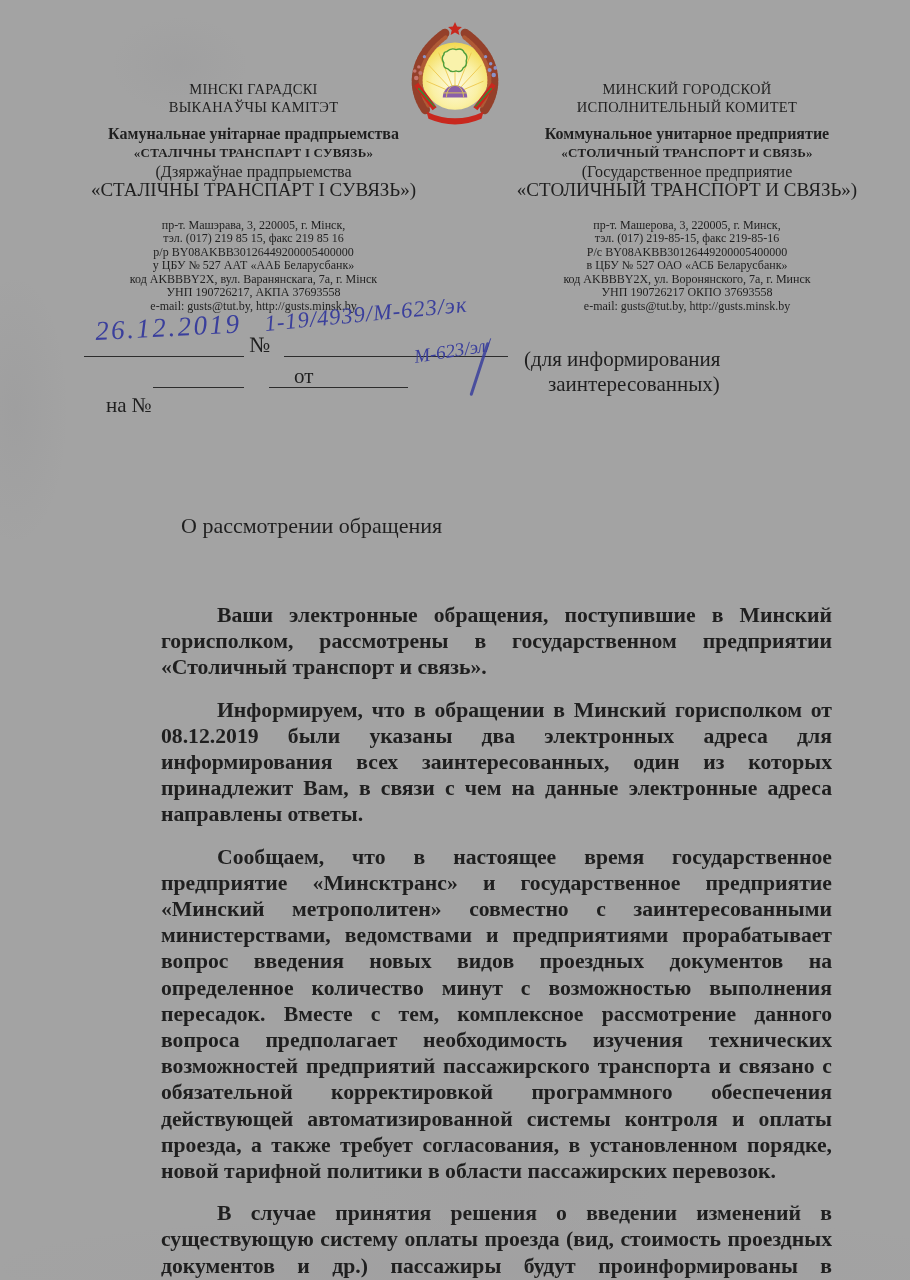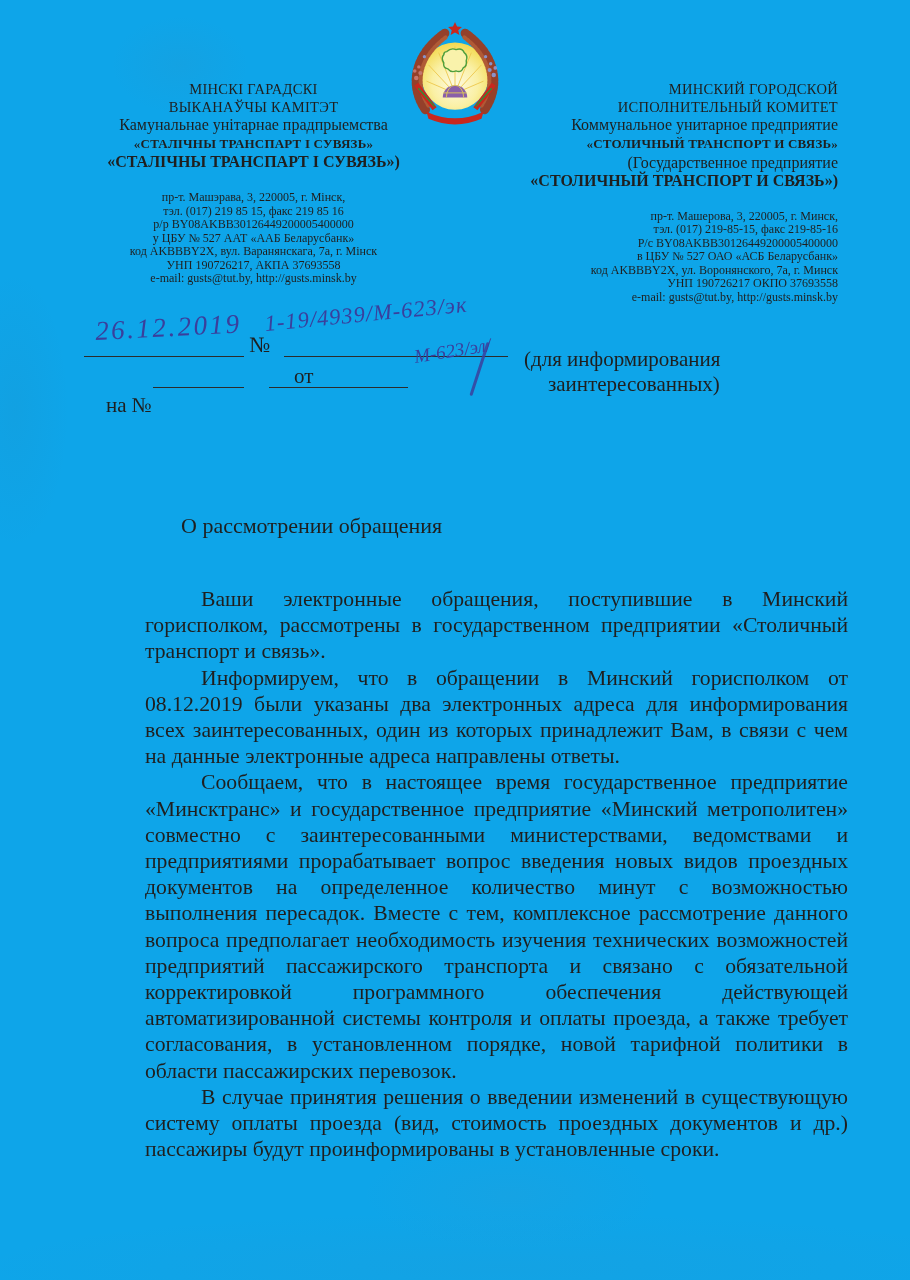--- a/index.html
+++ b/index.html
@@ -1,40 +1,40 @@
 <!DOCTYPE html>
 <html><head>
 <meta charset="utf-8">
 <style>
   html,body { margin:0; padding:0; background:#e8e8e8; }
   .page {
     position:relative; width:910px; height:1280px; margin:0 auto;
-    background:#0ea5e9; overflow:hidden;
+    background:#a3a3a3; overflow:hidden;
     font-family:"Liberation Serif", serif; color:#1f1f1f;
   }
   
   .smudge { position:absolute; pointer-events:none; }
   .sm1 { left:110px; top:15px; width:140px; height:100px;
          background:radial-gradient(ellipse at center, rgba(110,110,120,.06), transparent 70%); }
   .sm2 { left:-40px; top:270px; width:110px; height:280px;
          background:radial-gradient(ellipse at center, rgba(80,80,90,.05), transparent 70%); }
   .sm3 { left:360px; top:1140px; width:300px; height:110px;
          background:radial-gradient(ellipse at center, rgba(140,130,140,.06), transparent 70%); }
   .sm4 { left:0px; top:1215px; width:910px; height:65px;
          background:radial-gradient(ellipse at 55% 80%, rgba(120,110,125,.05), transparent 75%); }
 
   
   .col { position:absolute; top:81px; text-align:center; }
   .col-left  { left:57px;  width:393px; }
-  .col-right { left:440px; width:398px;text-align:right; }
+  .col-right { left:488px; width:398px; }
   .org   { font-size:14.5px; line-height:17.5px; letter-spacing:.3px; }
-  .comp1 { font-size:16px; font-weight:normal; line-height:18px; }
+  .comp1 { margin-top:9px; font-size:16px; font-weight:bold; line-height:18px; }
   .comp2 { font-size:13px; font-weight:bold; line-height:19px; letter-spacing:.2px; }
   .comp3 { margin-top:1px; font-size:16px; line-height:17.5px; }
-  .comp4 { font-size:16px; line-height:18px;font-weight:bold; }
+  .comp4 { font-size:19px; line-height:18px; }
   .addr  { margin-top:20px; font-size:12px; line-height:13.5px; }
 
   .emblem { position:absolute; left:404px; top:20px; width:102px; height:106px; }
 
   
   .ref-text { position:absolute; font-size:21px; }
   .rule { position:absolute; height:0; border-top:1.5px solid #2c2c2c; }
   .r1a { left:84px;  top:356px; width:160px; }
   .r1b { left:284px; top:356px; width:224px; }
   .r2a { left:153px; top:387px; width:91px; }
@@ -50,21 +50,21 @@
   .hw-date { left:96px; top:316px; font-size:27px; letter-spacing:2.5px; transform:rotate(-3deg); transform-origin:left bottom; }
   .hw-num  { left:266px; top:311px; font-size:22.5px; letter-spacing:1px; transform:rotate(-5.5deg); transform-origin:left bottom; }
   .hw-num2 { left:416px; top:346px; font-size:19px; transform:rotate(-9deg); transform-origin:left bottom; }
   .hw-stroke { position:absolute; left:478px; top:341px; width:3px; height:56px;
                background:#3a3f9c; border-radius:2px; transform:rotate(18deg); opacity:.85; }
 
   .subject { position:absolute; left:145px; top:513px; font-size:22px;margin-left:36px; }
 
   .body-block { position:absolute; left:145px; top:586px; width:703px;
                 font-size:21.7px; line-height:26.2px; text-align:justify; }
-  .body-block p { margin:0; text-indent:56px; }
+  .body-block p { margin:16px; text-indent:56px;font-weight:bold; }
 </style>
 </head>
 <body>
 
 <div class="page">
 
   <div class="smudge sm1"></div>
   <div class="smudge sm2"></div>
   <div class="smudge sm3"></div>
   <div class="smudge sm4"></div>
@@ -125,20 +125,21 @@
     </svg>
   </div>
 
   <div class="col col-left">
     <div class="org">
       <div>МІНСКІ ГАРАДСКІ</div>
       <div>ВЫКАНАЎЧЫ КАМІТЭТ</div>
     </div>
     <div class="comp1">Камунальнае унітарнае прадпрыемства</div>
     <div class="comp2">«СТАЛІЧНЫ ТРАНСПАРТ І СУВЯЗЬ»</div>
+    <div class="comp3">(Дзяржаўнае прадпрыемства</div>
     <div class="comp4">«СТАЛІЧНЫ ТРАНСПАРТ І СУВЯЗЬ»)</div>
     <div class="addr">
       <div>пр-т. Машэрава, 3, 220005, г. Мінск,</div>
       <div>тэл. (017) 219 85 15, факс 219 85 16</div>
       <div>р/р BY08AKBB30126449200005400000</div>
       <div>у ЦБУ № 527 ААТ «ААБ Беларусбанк»</div>
       <div>код AKBBBY2X, вул. Варанянскага, 7а, г. Мінск</div>
       <div>УНП 190726217, АКПА 37693558</div>
       <div>e-mail: gusts@tut.by, http://gusts.minsk.by</div>
     </div>

